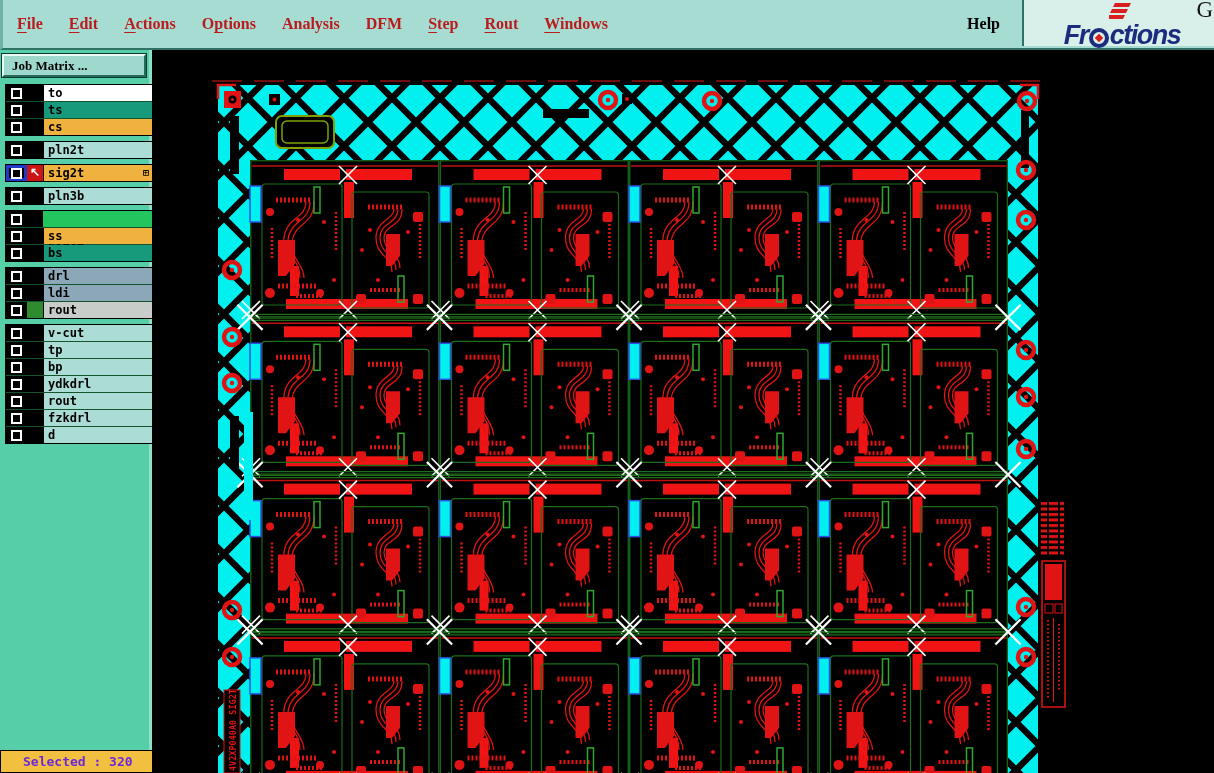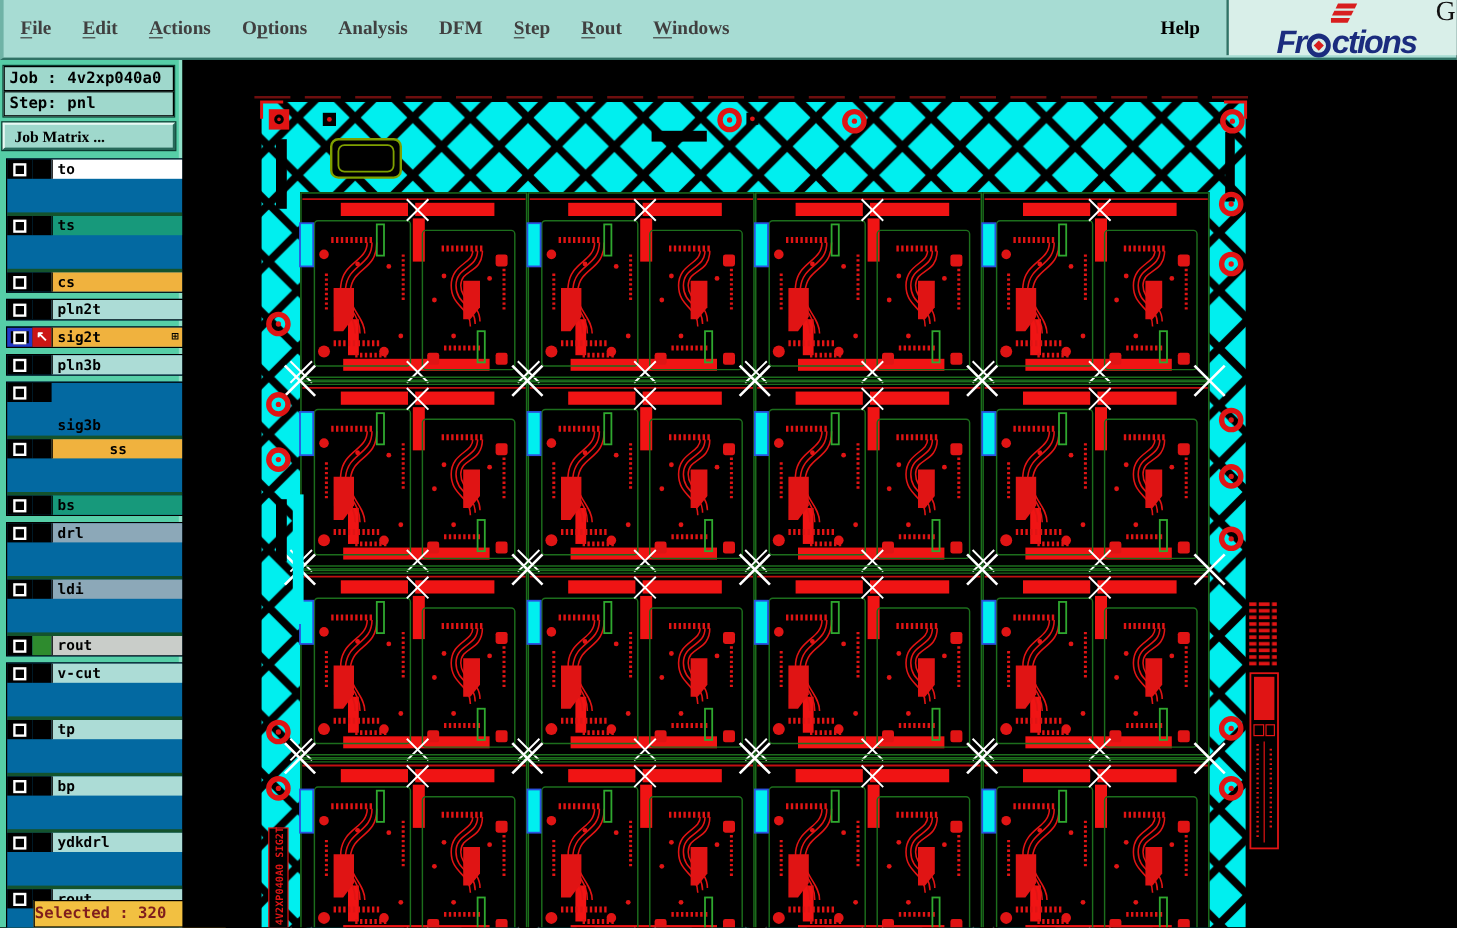--- a/index.html
+++ b/index.html
@@ -4,21 +4,21 @@
 <style>
   html,body{margin:0;padding:0;}
   body{width:1214px;height:773px;overflow:hidden;background:#000;position:relative;
        font-family:"Liberation Sans",sans-serif;-webkit-font-smoothing:none;}
 
   
   .menubar{position:absolute;top:0;left:0;width:1214px;height:50px;background:#A7DCD3;
            border-bottom:2px solid #2F7265;box-sizing:border-box;display:flex;align-items:center;
            border-left:3px solid #6FB3A6;}
   .menu-items{display:flex;gap:26px;padding-left:14px;
-              font-family:"Liberation Serif",serif;font-weight:bold;font-size:16px;color:#404040;}
+              font-family:"Liberation Serif",serif;font-weight:bold;font-size:16px;color:#b91c1c;}
   .menu-item{cursor:default;white-space:nowrap;}
   .ul{text-decoration:underline;text-underline-offset:3px;}
   .menu-right{margin-left:auto;display:flex;align-items:center;height:100%;}
   .help-item{font-family:"Liberation Serif",serif;font-weight:bold;font-size:16px;margin-right:22px;margin-left:13px;}
   .brand-panel{width:192px;height:46px;align-self:flex-start;background:#D9EFE9;
                border-left:2px solid #2F7265;box-sizing:border-box;display:flex;align-items:center;
                padding-left:6px;position:relative;flex-direction:column;}
   .brand-suffix{position:absolute;top:-3px;right:1px;font-family:"Liberation Serif",serif;
                 font-size:23px;color:#111;}
   .brand-text{font-style:italic;font-weight:bold;font-size:27px;color:#1B2C7E;
@@ -34,35 +34,35 @@
            border-right:3px solid #8FE0C8;box-sizing:border-box;}
   .job-panel{margin:4px 3px 0 2px;border:1px solid #0A3A30;}
   .job-row{height:19px;background:#9FD8CC;border:1px solid #000;display:flex;align-items:center;
            gap:9px;padding:0 4px;font-family:"DejaVu Sans Mono","Liberation Mono",monospace;
            font-weight:bold;font-size:13px;color:#000;}
   .matrix-btn{display:block;margin:4px 3px 0 2px;width:144px;height:23px;background:#9FD8CC;
               border:2px solid;border-color:#E9F9F4 #27695A #27695A #E9F9F4;outline:1px solid #0A3A30;
               font-family:Liberation Serif, serif;font-weight:bold;font-size:13px;
               text-align:left;padding:0 0 0 8px;color:#000;cursor:default;}
   .layer-list{margin-top:7px;padding-left:3px;}
-  .layer-group{border:1px solid #000;margin:0 0 5px 2px;width:148px;box-sizing:border-box;background:#0369a1;}
+  .layer-group{border:1px solid #000;margin:0 0 5px 2px;width:148px;box-sizing:border-box;background:#22c55e;}
   .layer-row{display:flex;height:16px;align-items:stretch;}
-  .layer-row + .layer-row{border-top:3px solid #14532d;margin-top:28px;}
+  .layer-row + .layer-row{border-top:1px solid #14532d;}
   .chk{width:21px;flex:0 0 21px;background:#000;display:flex;align-items:center;justify-content:center;}
   .chk-inner{width:7px;height:7px;border:2px solid #fff;background:#000;}
   .chk-active{box-shadow:inset 0 0 0 3px #2438C8;}
   .swatch{flex:0 0 16px;background:#000;color:#fff;font-size:12px;line-height:15px;text-align:center;
           font-weight:bold;overflow:hidden;}
   .layer-label{flex:1;font-family:"DejaVu Sans Mono","Liberation Mono",monospace;font-weight:bold;
                font-size:12px;color:#000;display:flex;align-items:center;justify-content:space-between;
                padding:0 3px 0 4px;border-left:1px solid #000;}
   .tile-icon{font-size:10px;line-height:10px;}
   .selected-box{position:absolute;left:0;bottom:0;width:160px;height:23px;background:#F2C041;
                 border:1px solid #000;box-sizing:border-box;font-family:"DejaVu Sans Mono","Liberation Mono",monospace;
-                font-weight:bold;font-size:13px;line-height:21px;padding-left:0;color:#7f1d1d;margin-left:28px;}
+                font-weight:bold;font-size:13px;line-height:21px;padding-left:22px;color:#6d28d9;}
 
   
   .canvas{position:absolute;left:152px;top:50px;width:1062px;height:723px;background:#000;}
   .canvas svg{display:block;}
 </style>
 </head>
 <body>
 
 <div class="app">
 
@@ -92,30 +92,20 @@
               <span class="logo-dia"></span>
             </span>
             <span>ctions</span>
           </span>
         <span class="brand-suffix">G</span>
       </div>
     </div>
   </header>
 
   <aside class="sidebar">
-    <div class="job-panel">
-      <div class="job-row">
-        <span>Job :</span>
-        <span>4v2xp040a0</span>
-      </div>
-      <div class="job-row">
-        <span>Step:</span>
-        <span>pnl</span>
-      </div>
-    </div>
     <button class="matrix-btn">Job Matrix ...</button>
     <div class="layer-list" id="layer-list">
         <div class="layer-group">
           <div class="layer-row">
             <span class="chk">
               <span class="chk-inner"></span>
             </span>
             <span class="swatch"></span>
             <span class="layer-label" style="background: rgb(255, 255, 255);">
               <span>to</span>
@@ -182,21 +172,21 @@
             <span class="swatch"></span>
             <span class="layer-label" style="background: rgb(240, 178, 62); margin-top: 35px;">
               <span>sig3b</span>
             </span>
           </div>
           <div class="layer-row">
             <span class="chk">
               <span class="chk-inner"></span>
             </span>
             <span class="swatch"></span>
-            <span class="layer-label" style="background: rgb(240, 178, 62); justify-content: center;">
+            <span class="layer-label" style="background: rgb(240, 178, 62);">
               <span>ss</span>
             </span>
           </div>
           <div class="layer-row">
             <span class="chk">
               <span class="chk-inner"></span>
             </span>
             <span class="swatch"></span>
             <span class="layer-label" style="background: rgb(23, 153, 123);">
               <span>bs</span>

